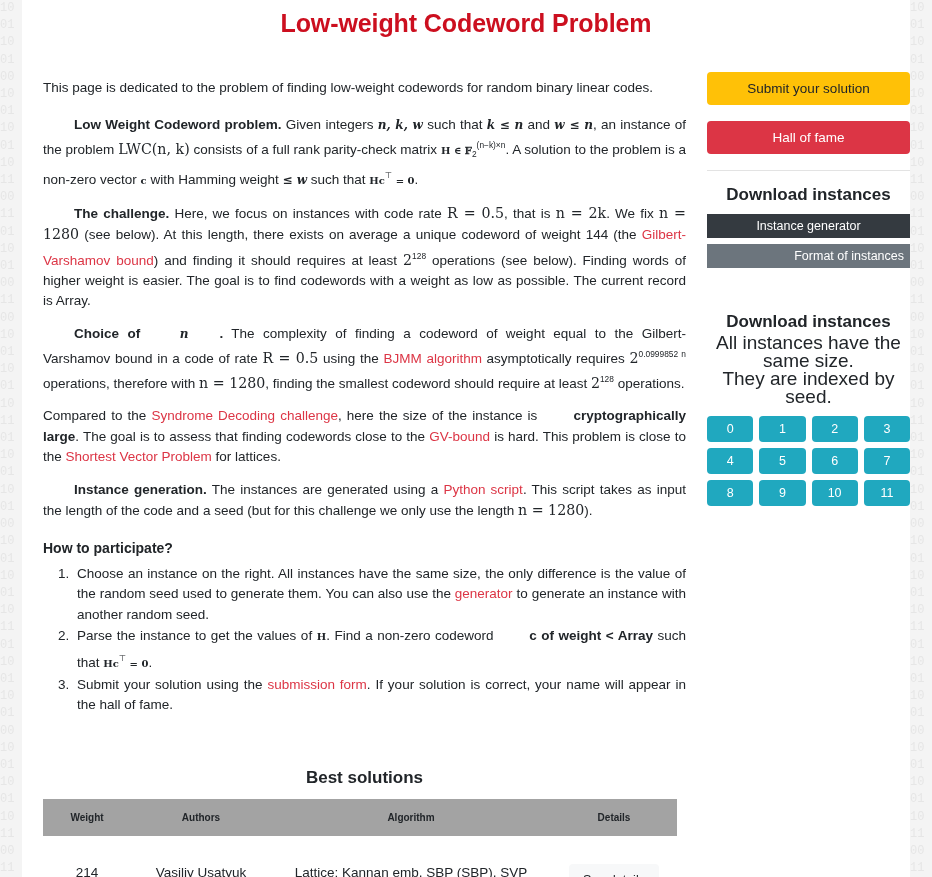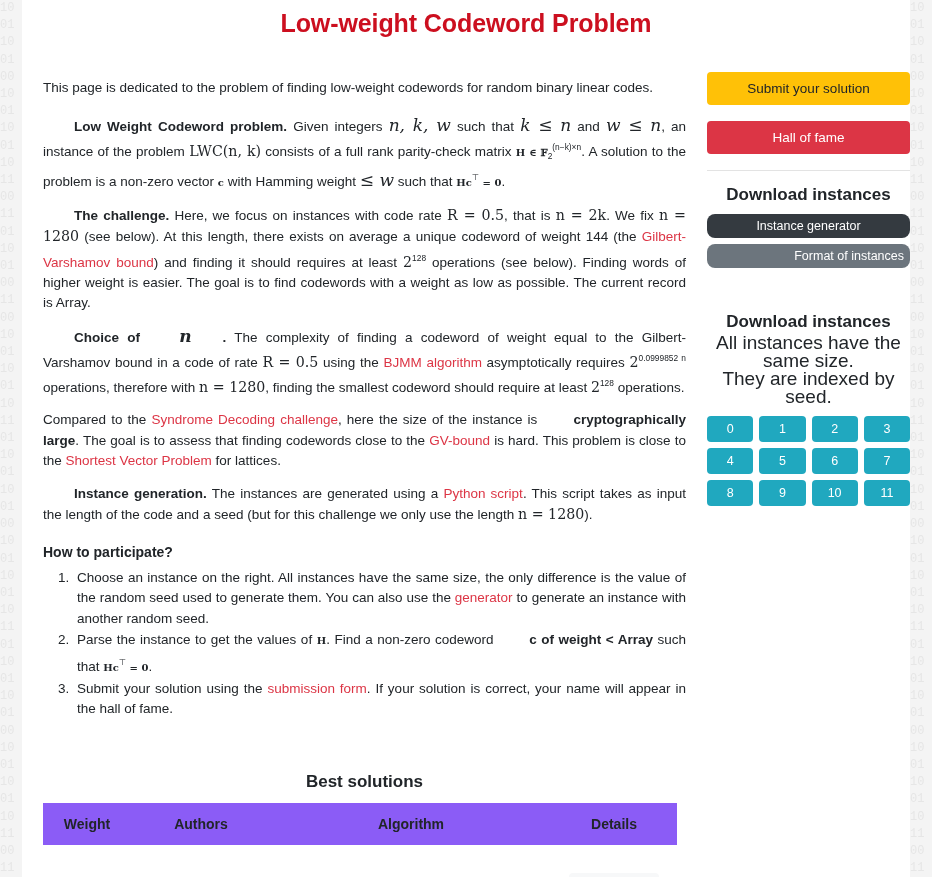--- a/index.html
+++ b/index.html
@@ -50,37 +50,37 @@
 
   
   p.body { margin: 0 0 12px 0; line-height: 20.5px; text-align: justify; color: #212529; }
   p.lead { margin: 40px 0 16px 0; line-height: 20.5px; color:#212529;}
   .bold { font-weight: bold; margin-left: 31px; }
   a.red { color: #dc3545; text-decoration: none; }
   h4.how { font-size: 14px; font-weight: bold; margin: 18px 0 8px 0; }
   ol.steps { margin: 0; padding-left: 30px; }
   ol.steps > li { line-height: 20.5px; margin-bottom: 1px; text-align: justify; padding-left: 4px;}
   
-  .m { font-family: "DejaVu Serif", serif; font-style: italic; font-size: 17px; }
+  .m { font-family: "DejaVu Serif", serif; font-style: italic; font-size: 12px; font-weight: bold; }
   .mr { font-family: "DejaVu Serif", serif; font-style: normal; font-size: 14.2px; }
   .mb { font-family: "DejaVu Serif", serif; font-style: normal; font-weight: bold; font-size: 10px; }
   .sup { font-size: 0.62em; vertical-align: super; font-style: normal; }
   .sub { font-size: 0.62em; vertical-align: sub; font-style: normal;}
   
   .sbtn {
     display: block; width: 100%; text-align: center;
     border: none; border-radius: 4px;
     font-family: "Liberation Sans", sans-serif;
     cursor: pointer;
     padding: 9px 0; font-size: 13.5px;
     margin-bottom: 16px;
   }
   .sbtn-yellow { background: #ffc107; color: #212529; }
   .sbtn-red    { background: #dc3545; color: #ffffff; }
-  .sbtn-sm { padding: 5px 6px; font-size: 12.5px; margin-bottom: 6px; border-radius: 8px; }
+  .sbtn-sm { padding: 5px 6px; font-size: 12.5px; margin-bottom: 6px; border-radius: 0; }
   .sbtn-dark { background: #343a40; color: #ffffff; }
   .sbtn-gray { background: #6c757d; color: #ffffff; text-align: right; }
   hr.sdiv { border: none; border-top: 1px solid #e3e3e3; margin: 4px 0 14px 0; }
   h5.sideheading {
     text-align: center; font-size: 17px; font-weight: bold;
     margin: 0 0 9px 0; color: #212529;
   }
   h5.sideheading2 {
     text-align: center; font-size: 17px; font-weight: bold;
     margin: 44px 0 2px 0; color: #212529;
@@ -89,21 +89,21 @@
   .inst-grid { display: grid; grid-template-columns: repeat(4, 1fr); gap: 6px; }
   .inst-btn {
     background: #20a8bf; color: #ffffff; border: none; border-radius: 4px;
     padding: 6px 0; font-size: 12.5px; text-align: center; cursor: pointer;
     font-family: "Liberation Sans", sans-serif;
   }
   
   h5.tbl-title { text-align: center; font-size: 17px; font-weight: bold; margin: 52px 0 11px 0; }
   table.best { width: 634px; border-collapse: collapse; margin-left: 0; }
   table.best thead th {
-    background: #8b5cf6; color: #212529; font-weight: bold; font-size: 14px;
+    background: #a3a3a3; color: #212529; font-weight: bold; font-size: 10px;
     padding: 13px 8px; text-align: center; border: none;
   }
   table.best tbody td {
     padding: 14px 8px; text-align: center; border-top: 1px solid #e4e4e4;
     font-size: 13.5px; color: #212529; vertical-align: middle;
   }
   table.best tbody tr:first-child td { border-top: none; }
   .col-w { width: 88px; }
   .col-a { width: 140px; }
   .col-alg { width: 280px; }

